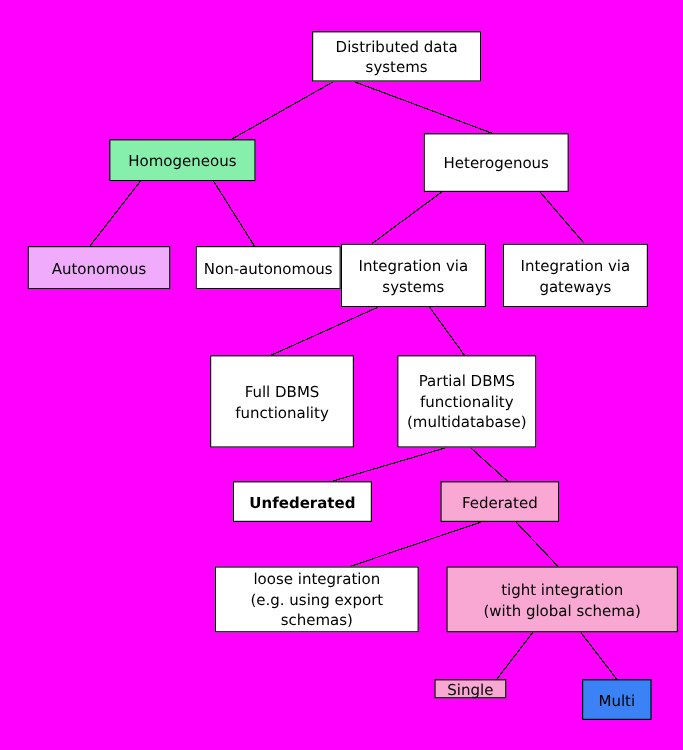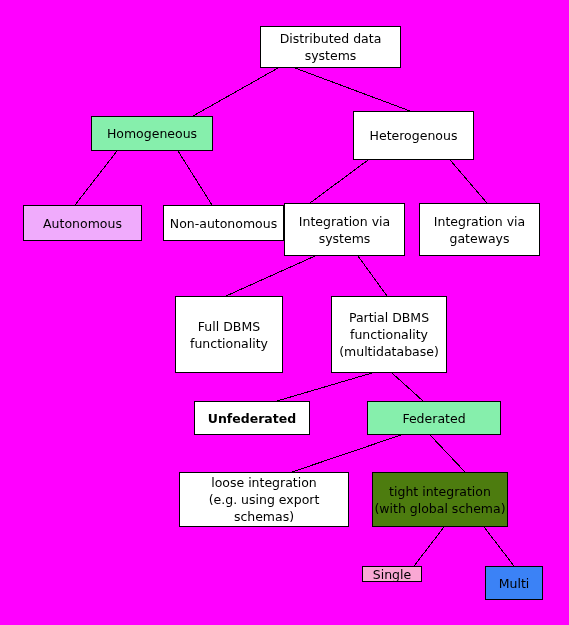--- a/index.html
+++ b/index.html
@@ -66,27 +66,27 @@
       <div class="node" style="left: 216px; top: 26px; width: 141px; height: 42px; background: rgb(255, 255, 255); border-color: rgb(0, 0, 0); margin-left: 44px;"><span>Distributed data
 systems</span></div>
       <div class="node" style="left: 91px; top: 116px; width: 122px; height: 35px; background: #86efac; border-color: rgb(0, 0, 0);"><span>Homogeneous</span></div>
       <div class="node" style="left: 353px; top: 111px; width: 121px; height: 49px; background: rgb(255, 255, 255); border-color: rgb(0, 0, 0);"><span>Heterogenous</span></div>
       <div class="node" style="left: 23px; top: 205px; width: 119px; height: 36px; background: #f0abfc; border-color: rgb(0, 0, 0);"><span>Autonomous</span></div>
       <div class="node" style="left: 163px; top: 205px; width: 121px; height: 36px; background: rgb(255, 255, 255); border-color: rgb(0, 0, 0);"><span>Non-autonomous</span></div>
       <div class="node" style="left: 284px; top: 203px; width: 121px; height: 53px; background: rgb(255, 255, 255); border-color: rgb(0, 0, 0);"><span>Integration via
 systems</span></div>
       <div class="node" style="left: 419px; top: 203px; width: 121px; height: 53px; background: rgb(255, 255, 255); border-color: rgb(0, 0, 0);"><span>Integration via
 gateways</span></div>
-      <div class="node" style="left: 175px; top: 296px; width: 108px; height: 77px; background: rgb(255, 255, 255); border-color: rgb(0, 0, 0);"><span>Full DBMS
+      <div class="node" style="left: 175px; top: 296px; width: 120px; height: 77px; background: rgb(255, 255, 255); border-color: rgb(0, 0, 0);"><span>Full DBMS
 functionality</span></div>
       <div class="node" style="left: 331px; top: 296px; width: 116px; height: 77px; background: rgb(255, 255, 255); border-color: rgb(0, 0, 0);"><span>Partial DBMS
 functionality
 (multidatabase)</span></div>
       <div class="node" style="left: 194px; top: 401px; width: 116px; height: 34px; background: rgb(255, 255, 255); border-color: rgb(0, 0, 0); font-weight: bold;"><span>Unfederated</span></div>
-      <div class="node" style="left: 367px; top: 401px; width: 134px; height: 34px; background: #86efac; border-color: rgb(0, 0, 0);"><span>Federated</span></div>
+      <div class="node" style="left: 367px; top: 401px; width: 99px; height: 34px; background: #f9a8d4; border-color: rgb(0, 0, 0);"><span>Federated</span></div>
       <div class="node" style="left: 179px; top: 472px; width: 170px; height: 55px; background: rgb(255, 255, 255); border-color: rgb(0, 0, 0);"><span>loose integration
 (e.g. using export schemas)</span></div>
-      <div class="node" style="left: 372px; top: 472px; width: 136px; height: 55px; background: #4d7c0f; border-color: rgb(0, 0, 0);"><span>tight integration
+      <div class="node" style="left: 372px; top: 472px; width: 193px; height: 55px; background: #f9a8d4; border-color: rgb(0, 0, 0);"><span>tight integration
 (with global schema)</span></div>
       <div class="node" style="left: 362px; top: 566px; width: 60px; height: 16px; background: #f9a8d4; border-color: rgb(0, 0, 0);"><span>Single</span></div>
       <div class="node" style="left: 485px; top: 566px; width: 58px; height: 34px; background: #3b82f6; border-color: rgb(0, 0, 0);"><span>Multi</span></div>
     </div>
 </div>
 
 </body></html>

